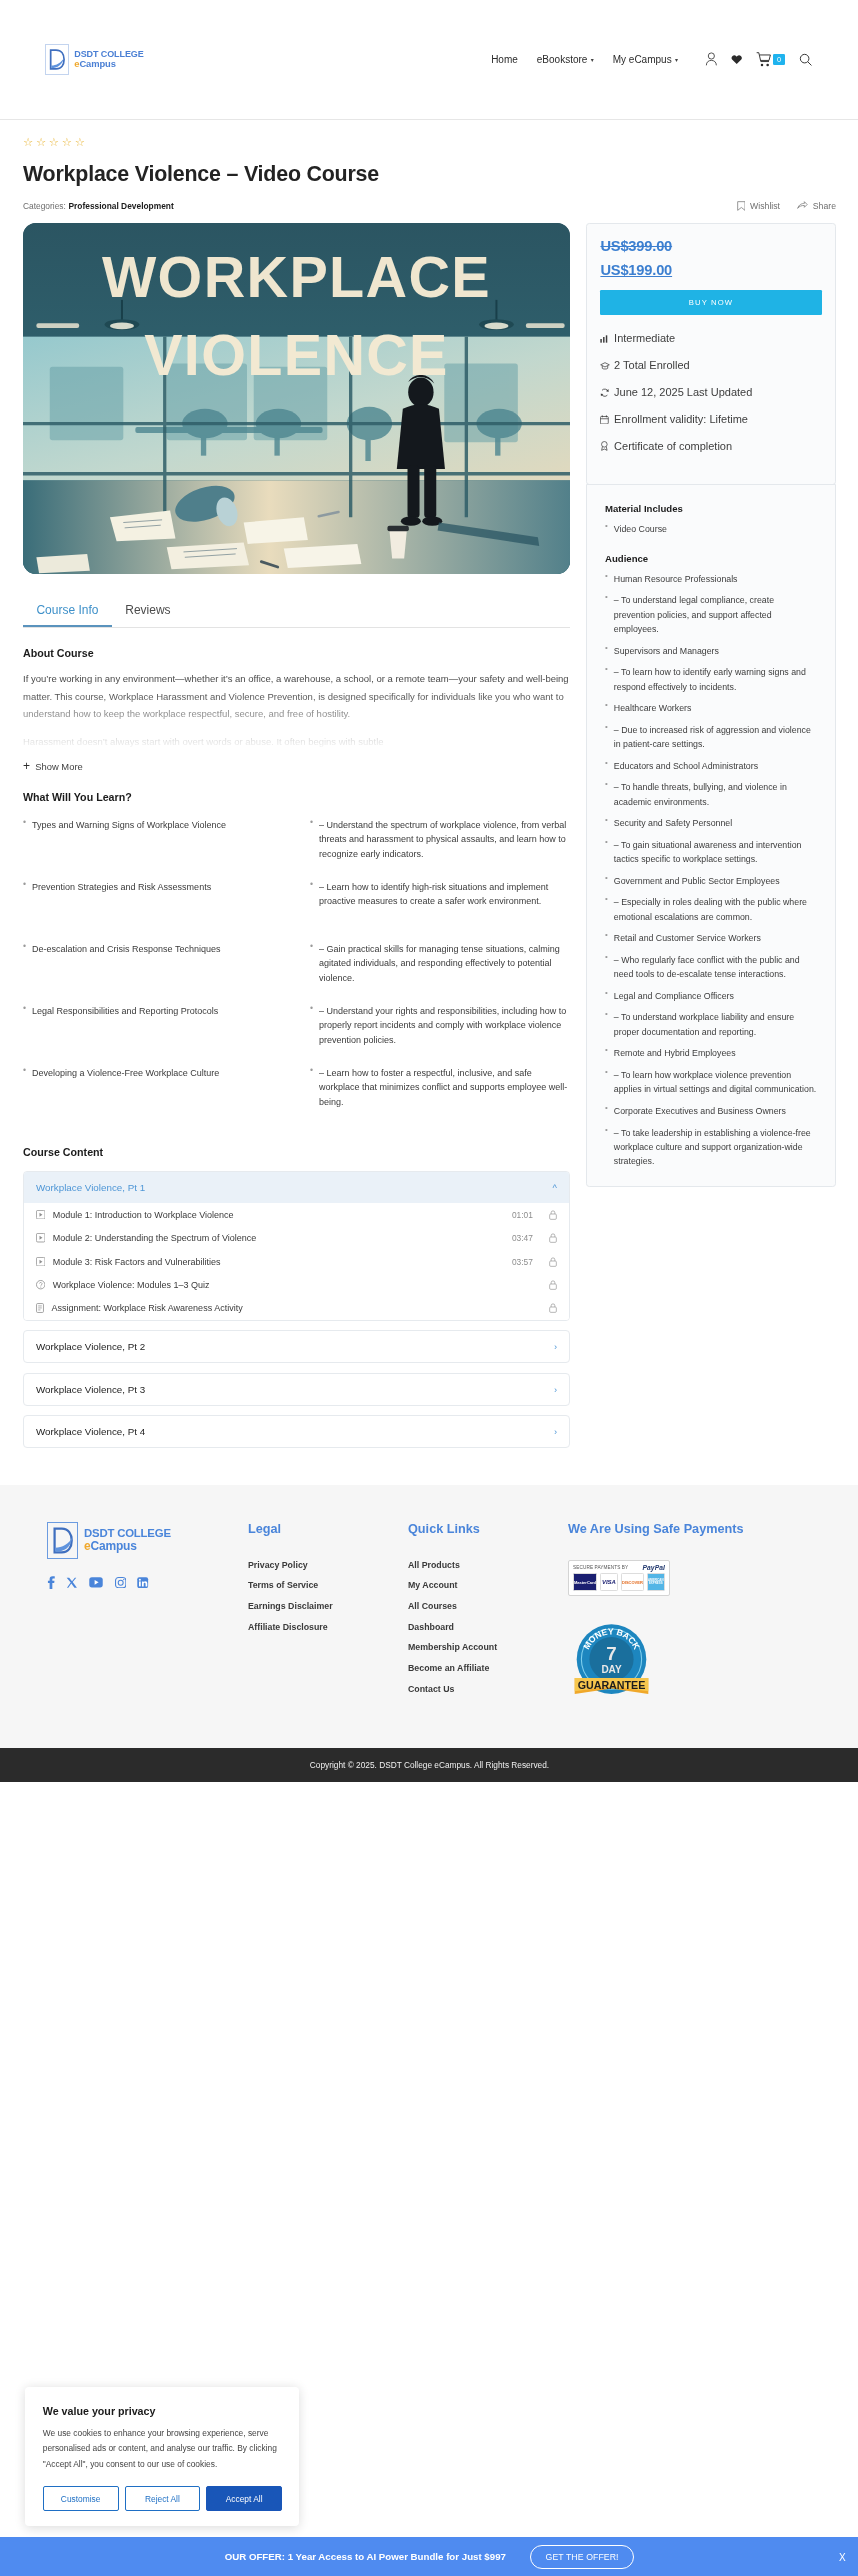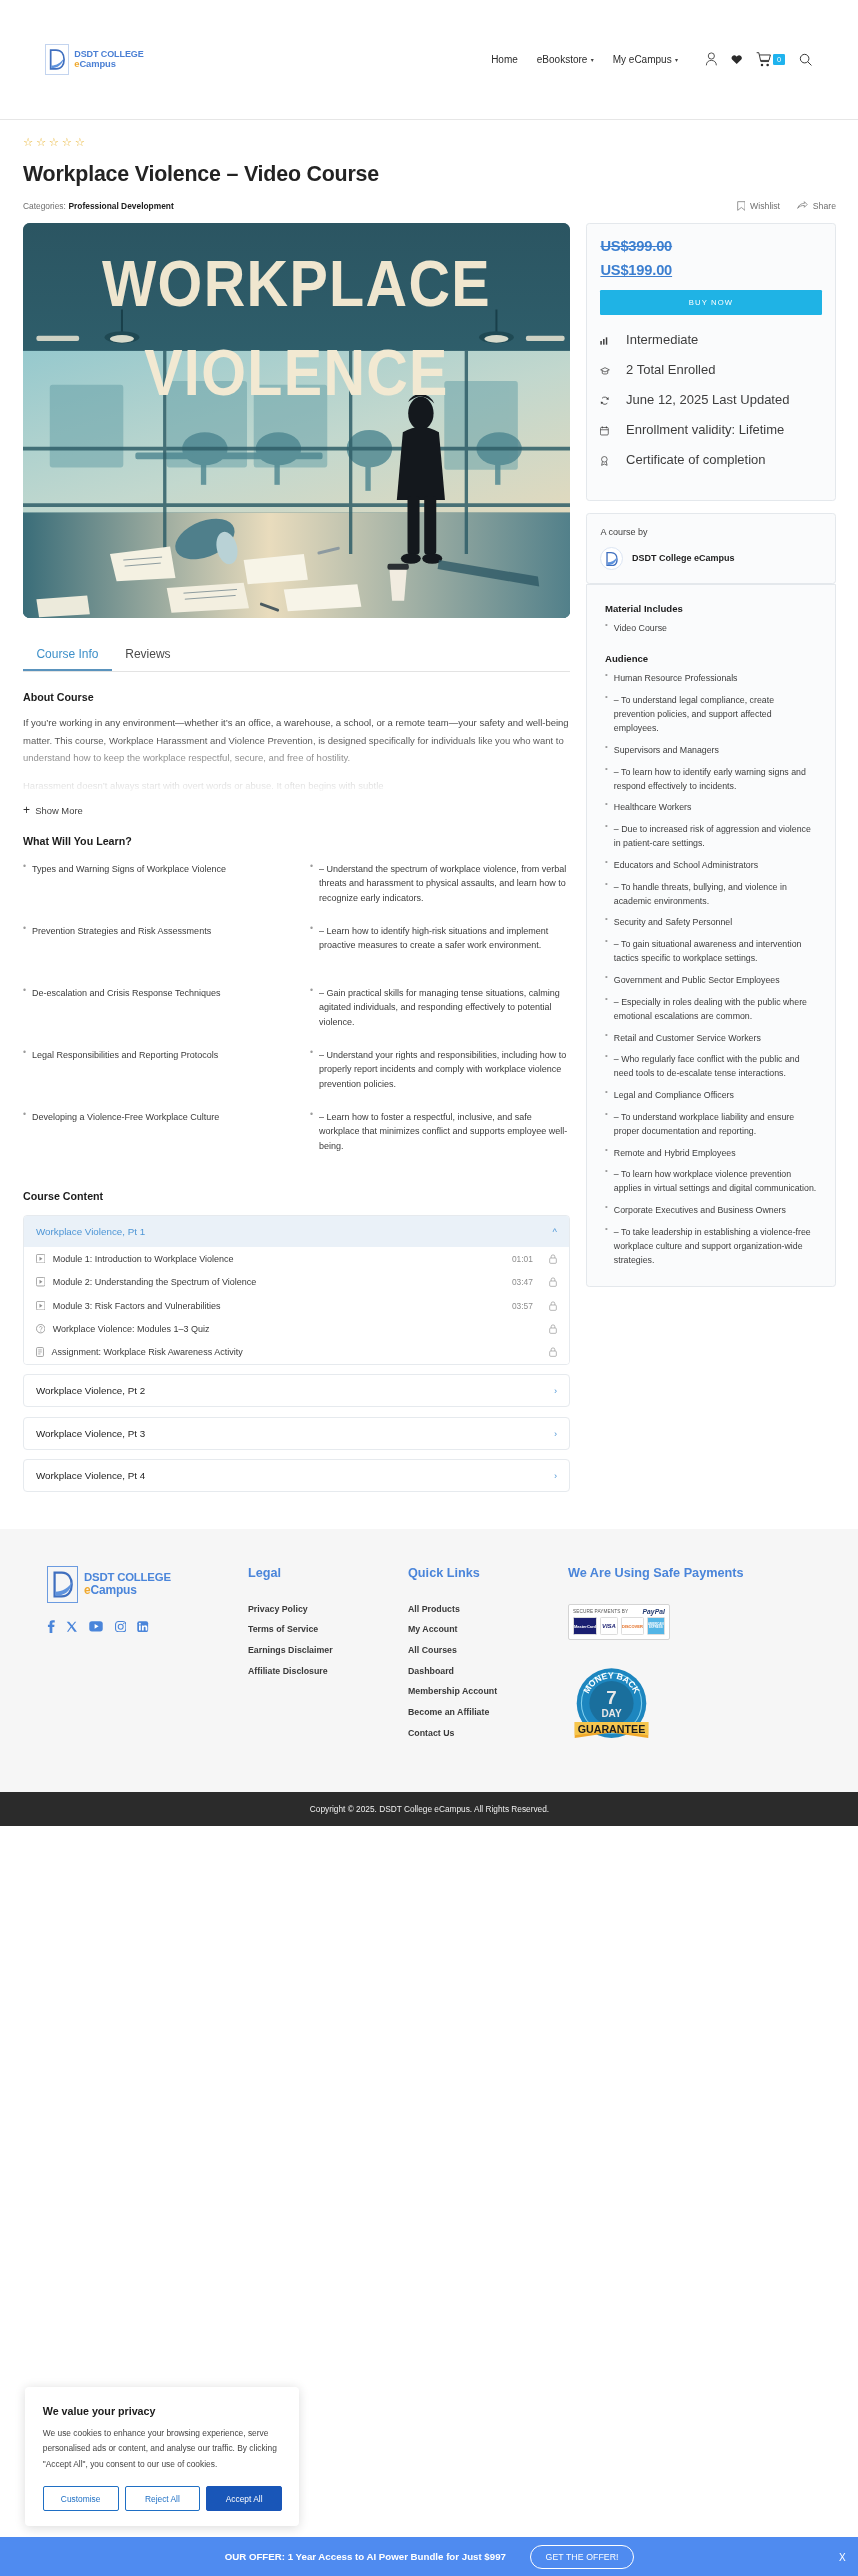--- a/index.html
+++ b/index.html
@@ -68,21 +68,21 @@
   .meta-actions span.lbl { margin-left: 4.7px; }
   .meta-actions .act { display: flex; align-items: center; cursor: pointer; }
 
   
   .main-grid { display: flex; gap: 16px; margin-top: 12px; align-items: flex-start; }
   .col-left { width: 547px; }
   .col-right { width: 131px; flex: 1 1 auto; }
 
   
   .hero {
-    width: 547px; height: 395px; border-radius: 7px; overflow: hidden;
+    width: 547px; height: 351px; border-radius: 13px; overflow: hidden;
     position: relative; background: #2d5560;
   }
   .hero svg { display: block; width: 100%; height: 100%; }
 
   
   .tabs {
     display: flex; gap: 0; margin-top: 23px;
     border-bottom: 0.7px solid #e3e3e3;
   }
   .tab {
@@ -158,21 +158,21 @@
     font-weight: bold; margin-top: 8px; letter-spacing: -0.2px;
   }
   .buy-btn {
     display: block; width: 100%; margin-top: 12px;
     background: #1fb3e5; color: #fff; border: none;
     padding: 8px 0; font-size: 7.7px; letter-spacing: 1.1px;
     font-family: inherit; cursor: pointer; border-radius: 1.3px;
   }
   .feat-list { margin-top: 14.7px; }
   .feat {
-    display: flex; gap: 15px; font-size: 13px; color: #3d3d3d;
+    display: flex; gap: 3px; font-size: 11px; color: #3d3d3d;
     line-height: 1.55; margin-bottom: 8.7px; align-items: flex-start;
   }
   .feat .fi { flex: 0 0 10.7px; color: #3a3a3a; padding-top: 1.3px; }
 
   .author-card { margin-top: 12px; padding: 13.4px; }
   .author-label { font-size: 9px; color: #3c3c3c; }
   .author-row { display: flex; align-items: center; gap: 8.7px; margin-top: 10px; }
   .author-ava {
     width: 23px; height: 23px; border-radius: 50%;
     border: 0.7px solid #dbe5f3; background: #fff;
@@ -685,32 +685,20 @@
           <div class="feat">
             <span class="fi"><svg width="8.7" height="10" viewBox="0 0 13 15">
                   <circle cx="6.5" cy="5" r="4.2" fill="none" stroke="#3a3a3a" stroke-width="1.1"></circle>
                   <path d="M3.6 8.6 L2.4 14 l4.1-2 L10.6 14 L9.4 8.6" fill="none" stroke="#3a3a3a" stroke-width="1.1"></path>
                 </svg></span>
             <span>Certificate of completion</span>
           </div>
         </div>
       </div>
 
-      <div class="card author-card">
-        <div class="author-label">A course by</div>
-        <div class="author-row">
-          <div class="author-ava">
-            <svg width="13.4" height="14.7" viewBox="0 0 20 22">
-              <path d="M3 2.4 h6 c6 0 9 4.6 9 10.3 0 5.8-3 9.3-9 9.3 H3z" fill="none" stroke="#3f6fbf" stroke-width="2"></path>
-              <path d="M4 17 C9.5 17 15 14 18 8.5 C16.5 18 11 21 4 21z" fill="#5f93dd"></path>
-            </svg>
-          </div>
-          <div class="author-name">DSDT College eCampus</div>
-        </div>
-      </div>
 
       <div class="card info-card" style="border-radius:0 0 3.3px 3.3px; border-top:0.7px solid #e4e8ec; margin-top:-0.7px;">
         <div class="info-h">Material Includes</div>
         <div class="bullet">
             <span class="dot">•</span>
             <span>Video Course</span>
           </div>
 
         <div class="info-h second">Audience</div>
         <div class="bullet">

